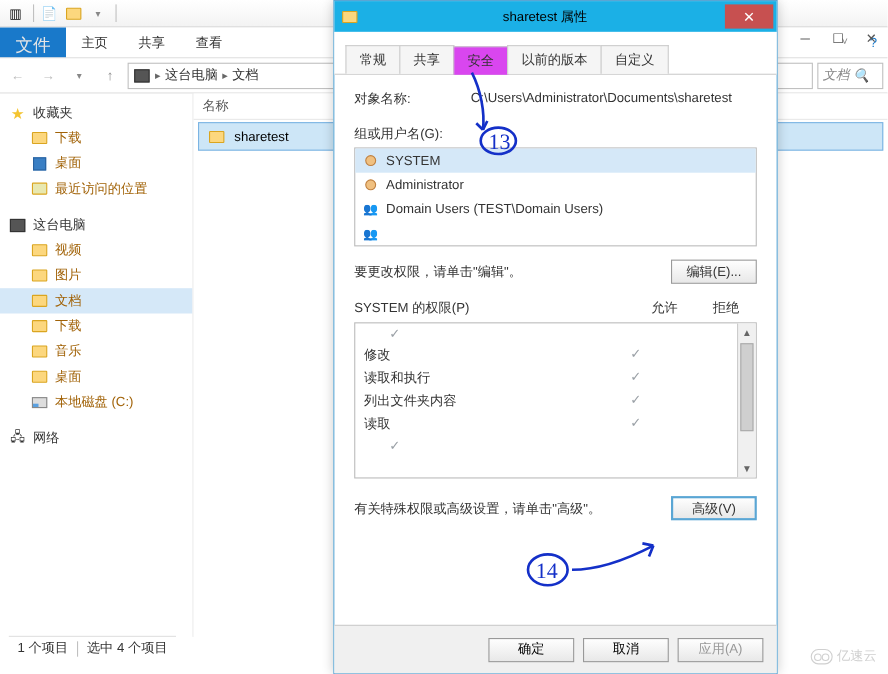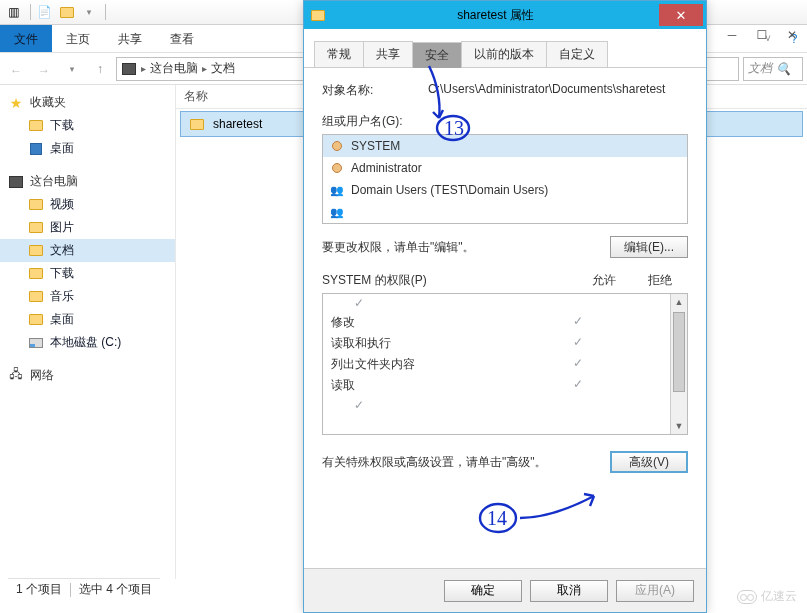--- a/index.html
+++ b/index.html
@@ -6,38 +6,38 @@
 body { margin: 0; width: 807px; height: 613px; background: #fff; position: relative; overflow: hidden; }
 
 
 .explorer-titlebar { height: 25px; background: linear-gradient(#fff,#f3f3f3); border-bottom: 1px solid #d0d0d0; display:flex; align-items:center; padding:0 4px; }
 .explorer-titlebar .tb-icon { width:20px; height:20px; display:inline-flex; align-items:center; justify-content:center; margin-right:2px; }
 .explorer-titlebar .tb-sep { width:1px; height:16px; background:#c0c0c0; margin:0 4px; }
 .explorer-titlebar .spacer { flex:1; }
 .win-btn { width:30px; height:22px; display:flex; align-items:center; justify-content:center; color:#555; }
 
 .ribbon-header { height:28px; background:#fff; display:flex; align-items:stretch; border-bottom:1px solid #e0e0e0; }
-.file-tab { background:#1979ca; color:#0f172a; padding:6px 14px; font-size:12px; }
+.file-tab { background:#1979ca; color:#e5e5e5; padding:6px 14px; font-size:16px; }
 .ribbon-tab { padding:6px 14px; color:#333; }
 .ribbon-header .spacer { flex:1; }
 .help-q { width:26px; display:flex; align-items:center; justify-content:center; color:#1979ca; }
 
 .addr-row { height:32px; border-bottom:1px solid #e0e0e0; display:flex; align-items:center; padding:0 4px; gap:4px; }
 .nav-btn { width:24px; height:24px; border-radius:2px; display:flex; align-items:center; justify-content:center; color:#888; }
 .nav-btn.disabled { color:#bbb; }
 .addr-bar { flex:1; height:24px; border:1px solid #c0c0c0; display:flex; align-items:center; padding:0 4px; gap:4px; background:#fff; }
 .addr-seg { display:flex; align-items:center; gap:4px; color:#333; }
 .addr-seg .chev { color:#666; font-size:10px; }
 .search-box { width:60px; height:24px; border:1px solid #c0c0c0; display:flex; align-items:center; padding:0 4px; gap:4px; color:#888; font-style:italic; }
 
 .explorer-body { display:flex; height:494px; }
 .nav-pane { width:176px; border-right:1px solid #e8e8e8; padding:6px 0; overflow:hidden; }
 .nav-group { margin-bottom:10px; }
 .nav-header { display:flex; align-items:center; gap:6px; padding:3px 8px; color:#333; }
-.nav-item { display:flex; align-items:center; gap:6px; padding:3px 8px 3px 28px; color:#0f172a; }
+.nav-item { display:flex; align-items:center; gap:6px; padding:3px 8px 3px 28px; color:#a16207; }
 .nav-item.selected { background:#d5e8f8; }
 .icon-sm { width:16px; height:16px; display:inline-flex; align-items:center; justify-content:center; }
 .star { color:#f4c430; font-size:14px; }
 .folder-ic { width:14px; height:11px; background:#fcd77e; border:1px solid #daa520; border-radius:1px; }
 .blue-ic { width:12px; height:12px; background:#3a7fc4; border:1px solid #2962a0; }
 .computer-ic { width:14px; height:12px; background:#555; border:1px solid #333; }
 .disk-ic { width:14px; height:10px; background:#ddd; border:1px solid #888; position:relative; }
 .disk-ic::after { content:""; position:absolute; bottom:0; left:0; width:5px; height:3px; background:#5aa0e0; }
 
 .file-pane { flex:1; background:#fff; }
@@ -49,21 +49,21 @@
 
 
 .dialog { position:absolute; left:303px; top:0; width:404px; height:613px; background:#fff; border:1px solid #5aa6d4; box-shadow:0 0 10px rgba(0,0,0,.2); display:flex; flex-direction:column; }
 .dlg-title { height:28px; background:#1bb0e6; display:flex; align-items:center; color:#000; }
 .dlg-title .tic { width:28px; display:flex; justify-content:center; }
 .dlg-title .ttext { flex:1; text-align:center; font-size:12px; }
 .dlg-title .tclose { width:44px; height:22px; background:#c75050; color:#fff; display:flex; align-items:center; justify-content:center; font-size:13px; margin-right:3px; }
 
 .tab-strip { display:flex; padding:12px 10px 0 10px; border-bottom:1px solid #ccc; background:#fff; }
 .tab { padding:4px 12px; border:1px solid #ccc; border-bottom:none; margin-right:-1px; background:#f5f5f5; color:#333; position:relative; }
-.tab.active { background:#a3a3a3; top:1px; }
+.tab.active { background:#d946ef; top:1px; }
 
 .dlg-body { flex:1; padding:14px 18px; color:#333; position:relative; }
 .row-lbl { display:flex; gap:16px; margin-bottom:14px; }
 .row-lbl .lbl { width:90px; }
 .grp-list { border:1px solid #bbb; background:#fff; margin-top:4px; margin-bottom:12px; }
 .grp-item { display:flex; align-items:center; gap:6px; padding:3px 6px; }
 .grp-item.selected { background:#d5e8f8; }
 .user-ic { width:16px; height:16px; display:inline-flex; align-items:center; justify-content:center; }
 .person { width:10px; height:10px; border-radius:50%; background:#f0c080; border:1px solid #c08040; }
 .group-ppl { font-size:11px; color:#4a90d0; }
@@ -174,20 +174,26 @@
             <span class="folder-ic"></span>
           </span>
           <span>下载</span>
         </div>
       <div class="nav-item">
           <span class="icon-sm">
             <span class="blue-ic"></span>
           </span>
           <span>桌面</span>
         </div>
+      <div class="nav-item">
+          <span class="icon-sm">
+            <span class="folder-ic" style="background:#e8e8b0;"></span>
+          </span>
+          <span>最近访问的位置</span>
+        </div>
     </div>
     <div class="nav-group">
       <div class="nav-header">
         <span class="icon-sm">
             <span class="computer-ic"></span>
           </span>
         <span>这台电脑</span>
       </div>
       <div class="nav-item">
           <span class="icon-sm">

